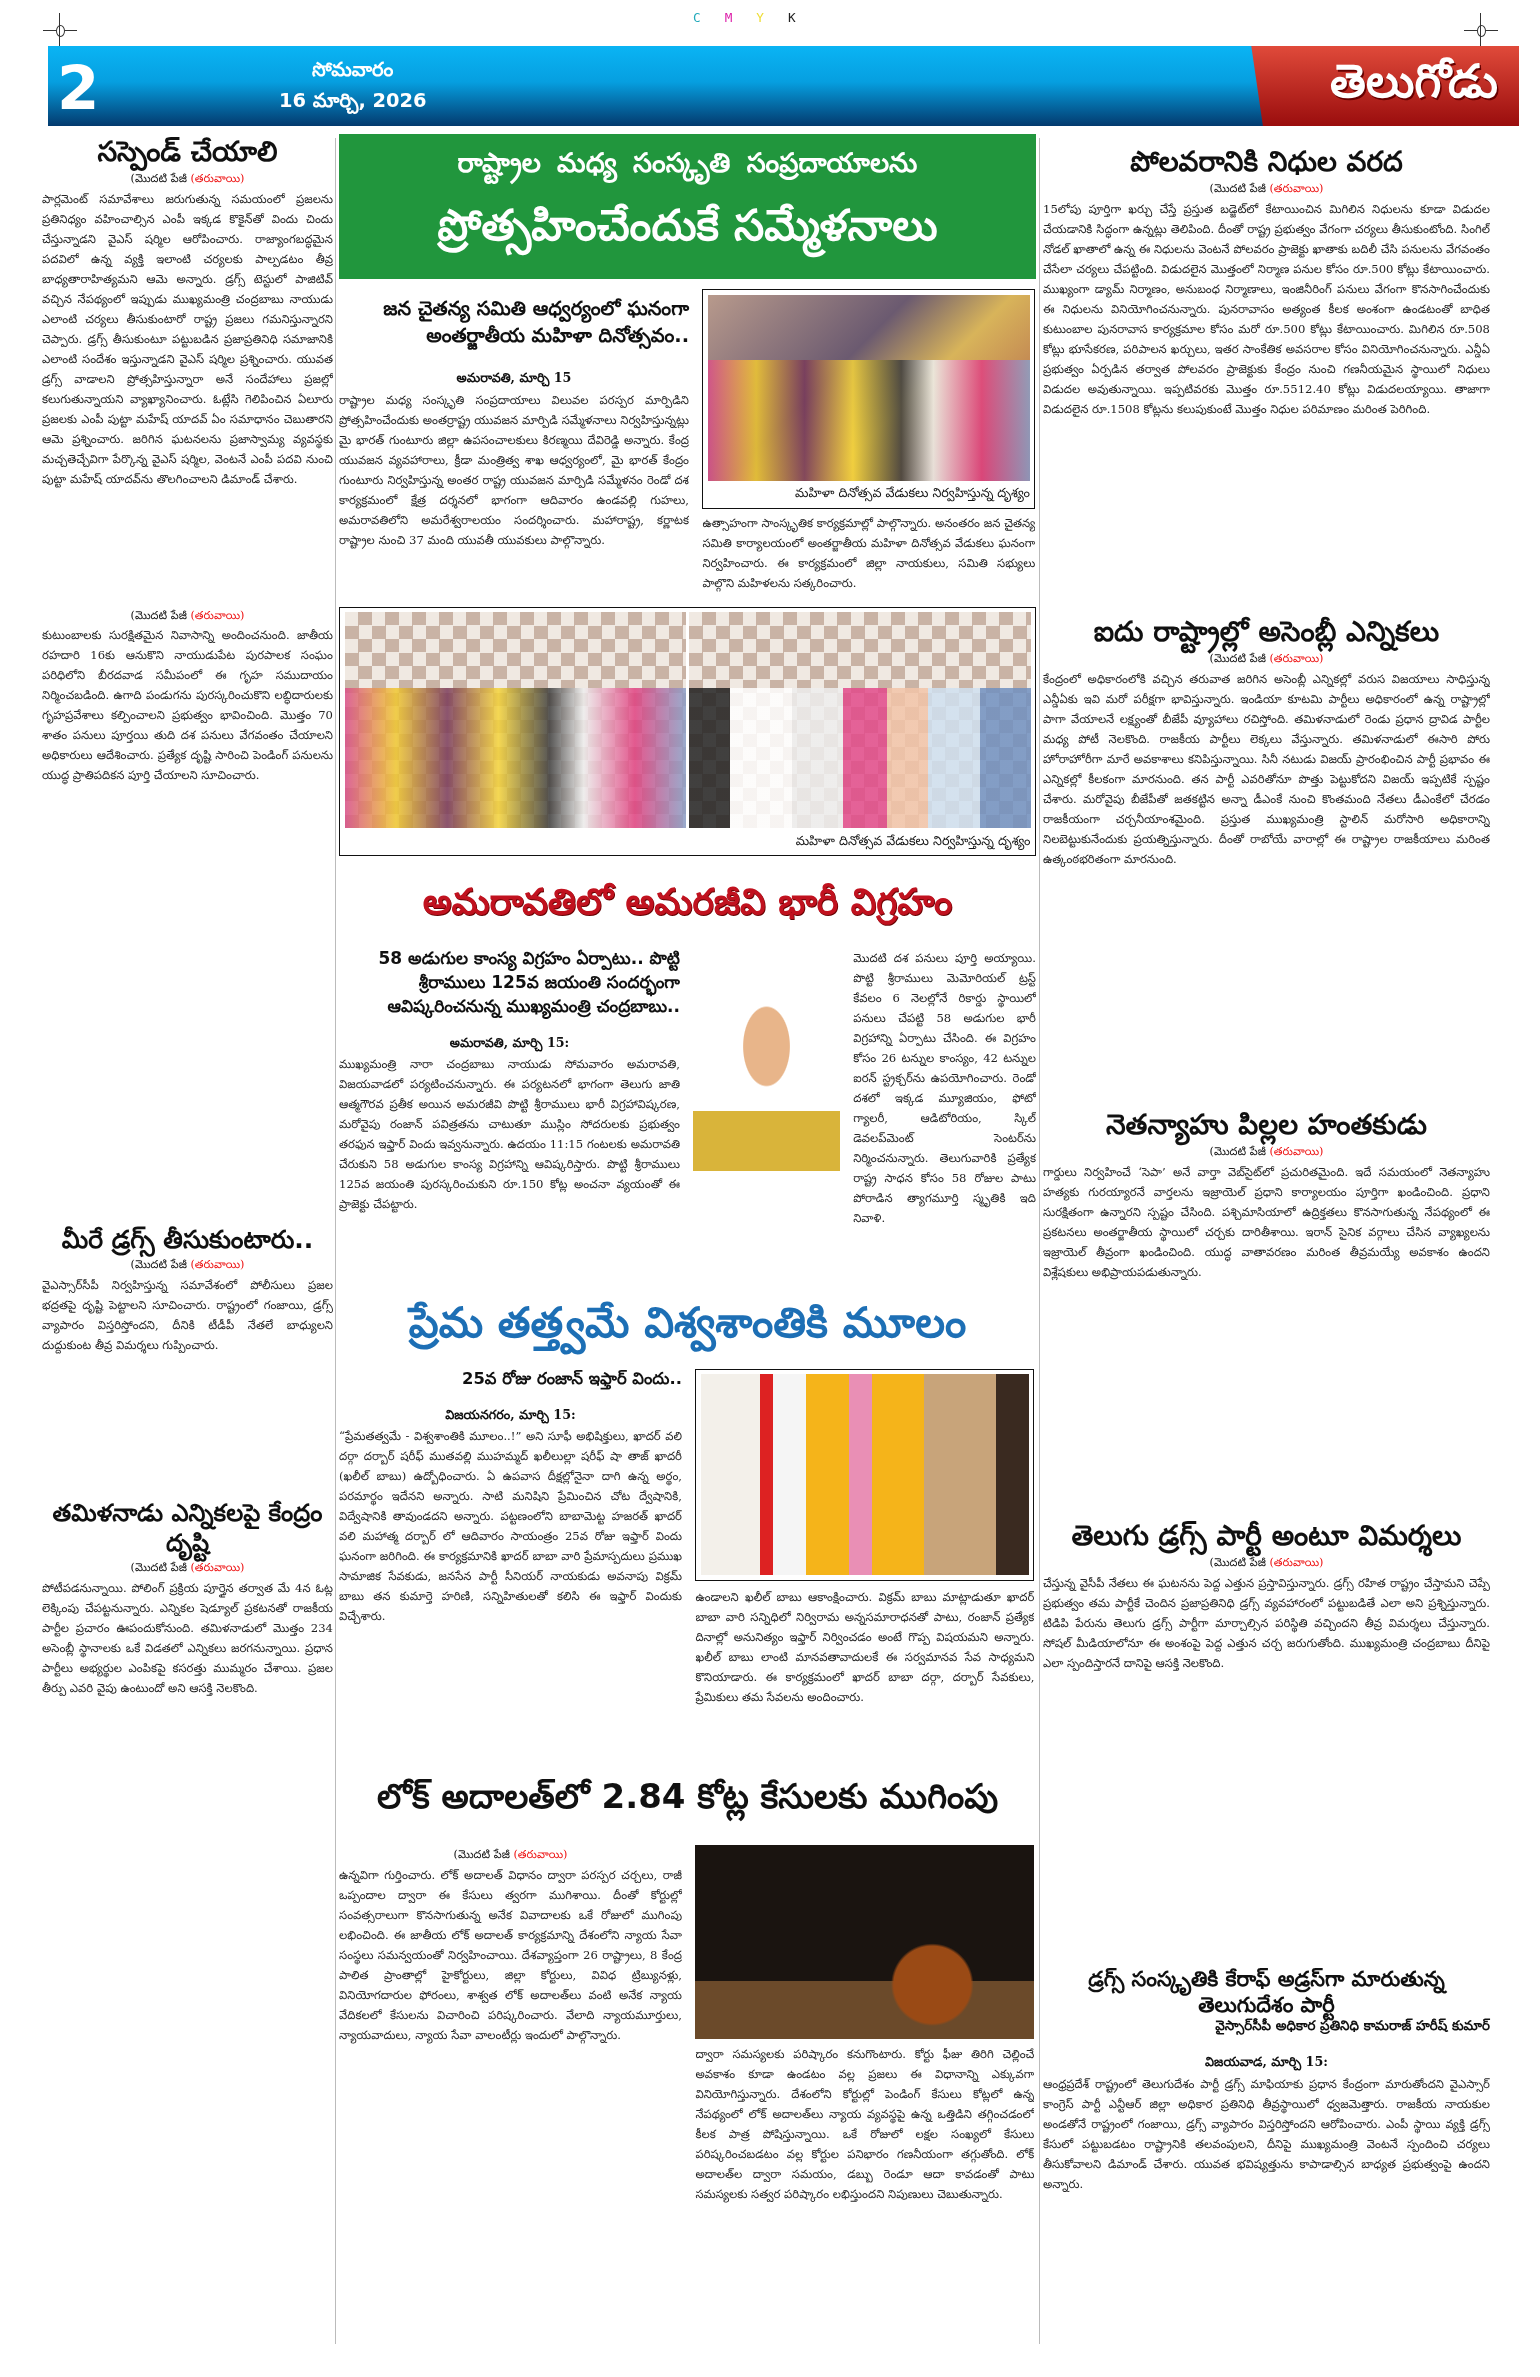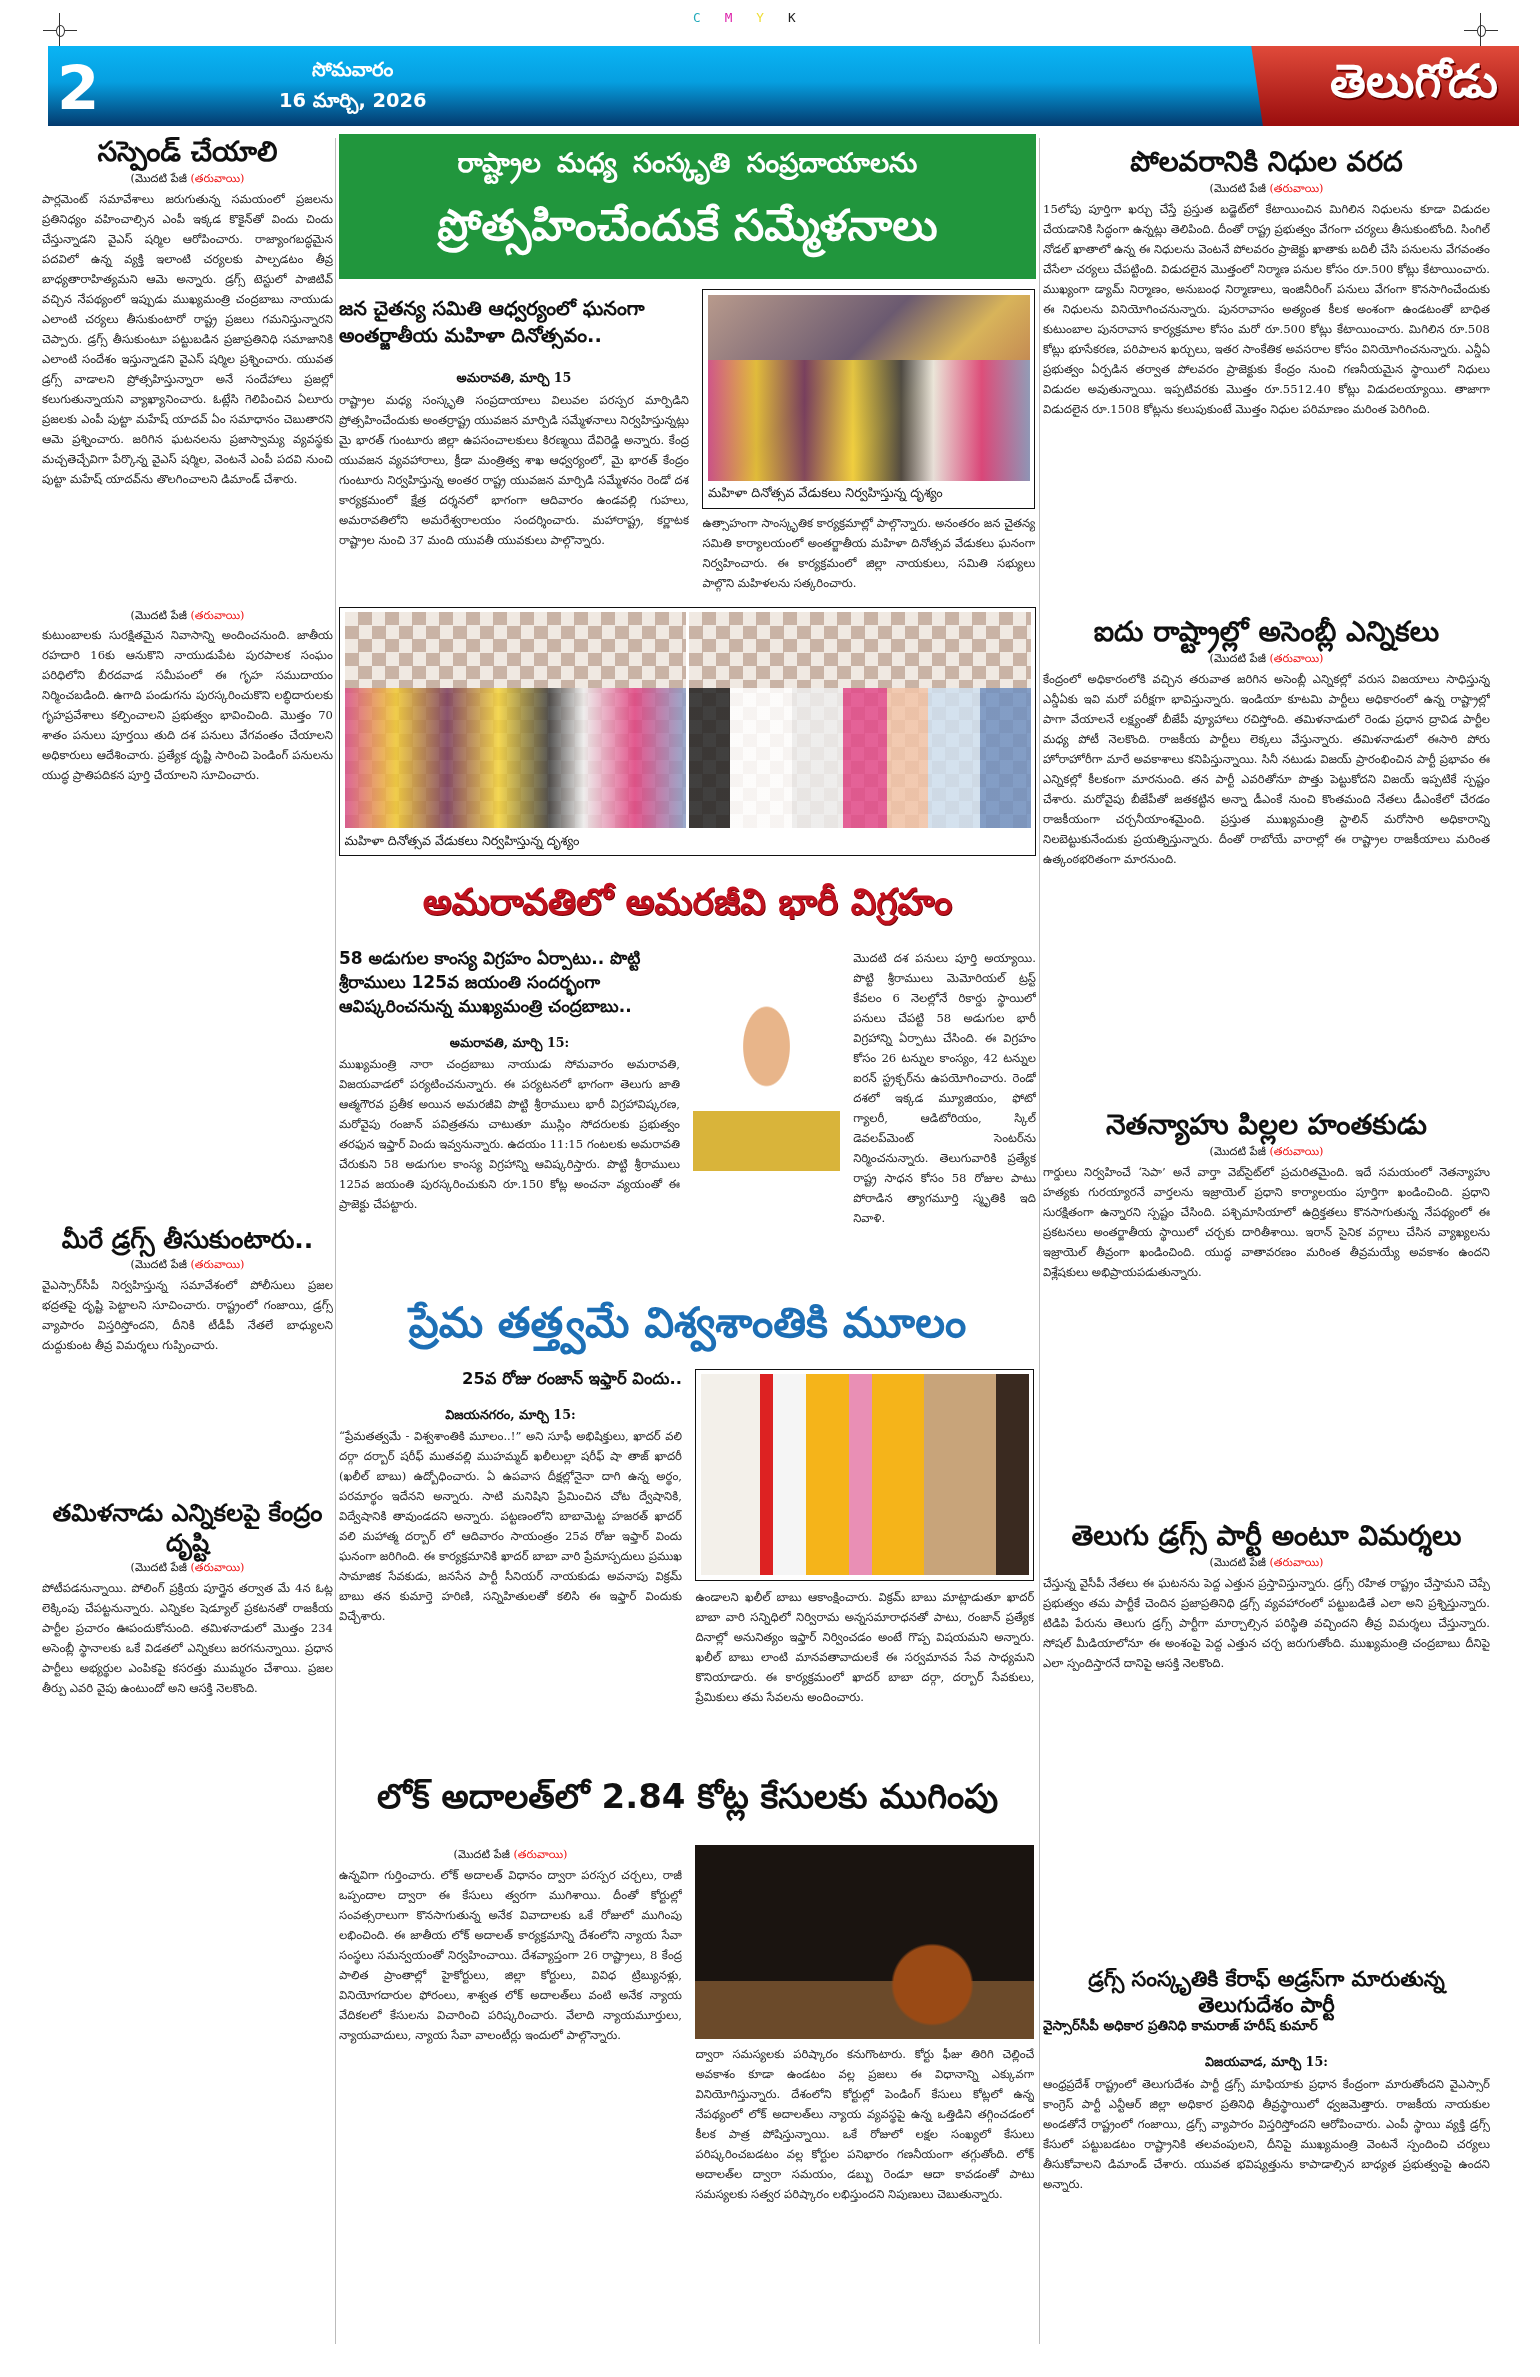--- a/index.html
+++ b/index.html
@@ -25,28 +25,28 @@
 .cont .red{color:#e11}
 p.body{font-size:11.6px;line-height:20px;text-align:justify;color:#222}
 .dateline{text-align:center;font-weight:bold;font-size:12.7px;margin:6px 0 1.5px}
 .green{background:#21963d;color:#fff;padding:15px 7.5px 18px;text-align:center}
 .green .l1{font-family:Liberation Mono, monospace;font-weight:bold;font-size:27px}
 .green .l2{font-family:"DejaVu Sans",sans-serif;font-weight:bold;font-size:43px;margin-top:15px}
 .photo{border:1.5px solid #111;padding:4.5px;background:#fff}
 .ph{width:100%;background:linear-gradient(135deg,#b89a8c,#6b5a70 40%,#d8b45a 60%,#a8504a);position:relative}
 .ph.checker{background:repeating-conic-gradient(#c9b3a5 0 25%,#f0e9e2 0 50%) 0 0/27px 27px}
 .ph .crowd{position:absolute;left:0;right:0;bottom:0;height:65%;background:linear-gradient(90deg,#d94f8a,#f0c830 15%,#7a3a5a 30%,#f5d43a 45%,#3d3d3d 60%,#eee 70%,#e04080 85%,#8aa0c8);opacity:.85}
-.caption{text-align:left;font-size:12.7px;margin-top:4.5px}
+.caption{text-align:right;font-size:12.7px;margin-top:4.5px}
 .portrait{background:radial-gradient(ellipse at 50% 38%,#e8b58a 0 22%,#fff 23% 26%,transparent 27%),linear-gradient(#fff 0 70%,#d9b43a 70%)}
 .court{background:radial-gradient(circle at 70% 72%,#9a4a15 0 14%,transparent 15%),linear-gradient(#1a1410 0 70%,#6b4a2a 70%)}
 .iftar{background:linear-gradient(90deg,#f3f0ea 0 18%,#d22 18% 22%,#f5f5f5 22% 32%,#f5b41a 32% 45%,#e98fb5 45% 52%,#f5b41a 52% 68%,#c8a47a 68% 90%,#3a2a20 90%)}
 .red-title{color:#c1121f;font-family:"DejaVu Sans",sans-serif;font-weight:bold;font-size:36px;text-align:center;text-shadow:0.7px 0.7px 0 #600}
 .blue-title{color:#1d6fb5;font-family:"DejaVu Sans",sans-serif;font-weight:bold;font-size:42px;text-align:center}
 .black-title{font-family:"DejaVu Sans",sans-serif;font-weight:900;font-size:34px;text-align:center}
-.sub{font-family:"DejaVu Sans",sans-serif;font-weight:bold;text-align:left}
+.sub{font-family:"DejaVu Sans",sans-serif;font-weight:bold;text-align:right}
 .flex{display:flex;gap:13.4px}
 </style>
 </head>
 <body>
 
 <div class="cmyk"><span>C</span><span>M</span><span>Y</span><span>K</span></div>
 <div class="reg" style="left:43px">
     <div class="c"></div>
   </div>
 <div class="reg" style="left:1464px">

